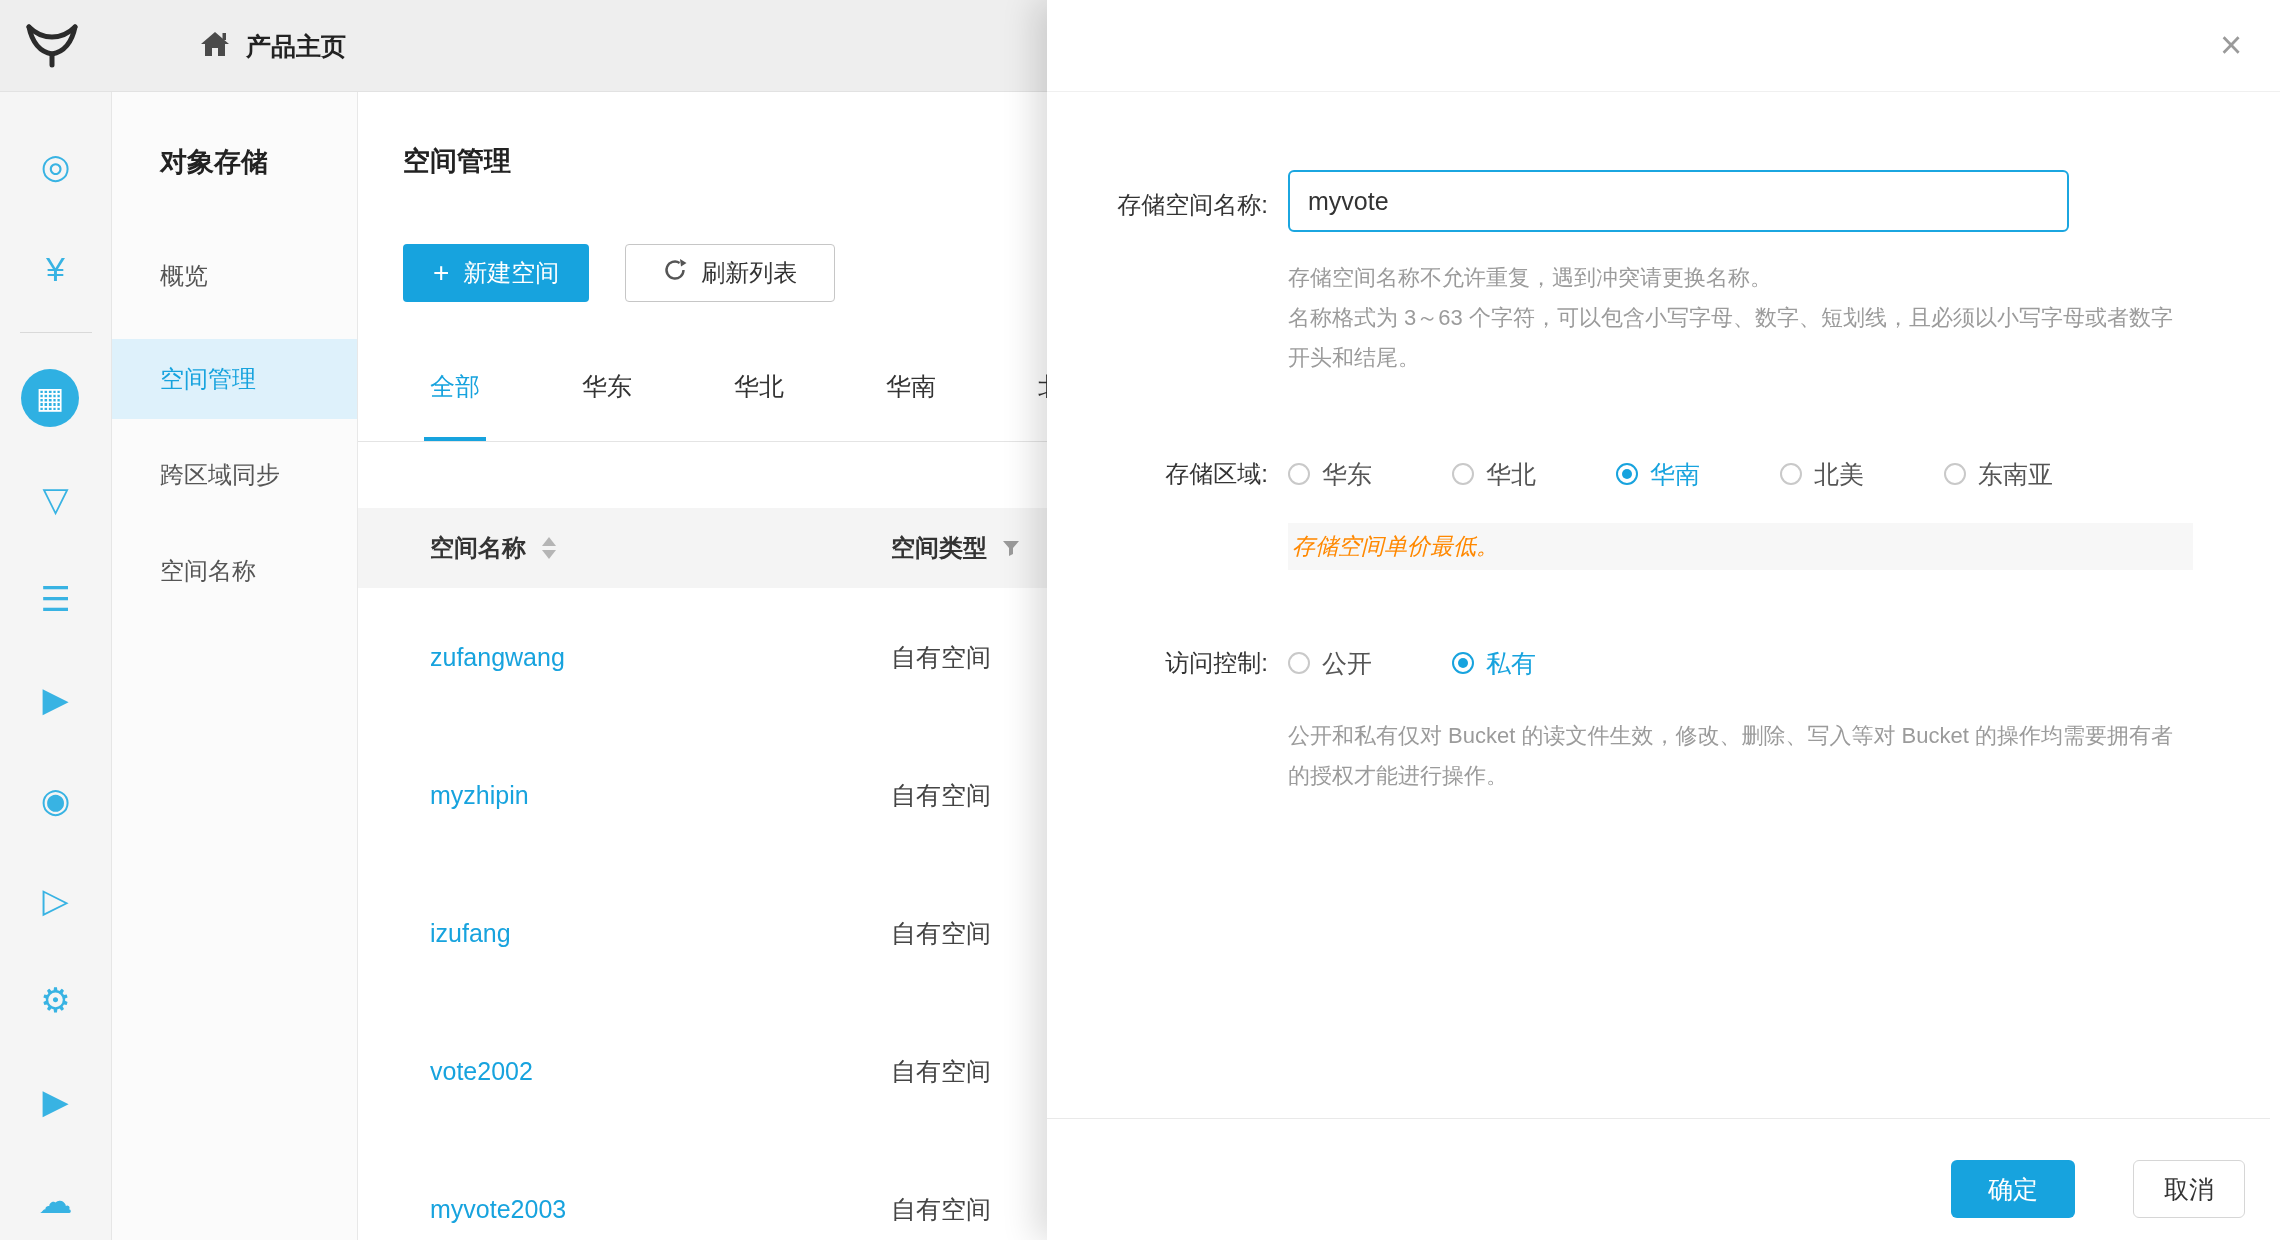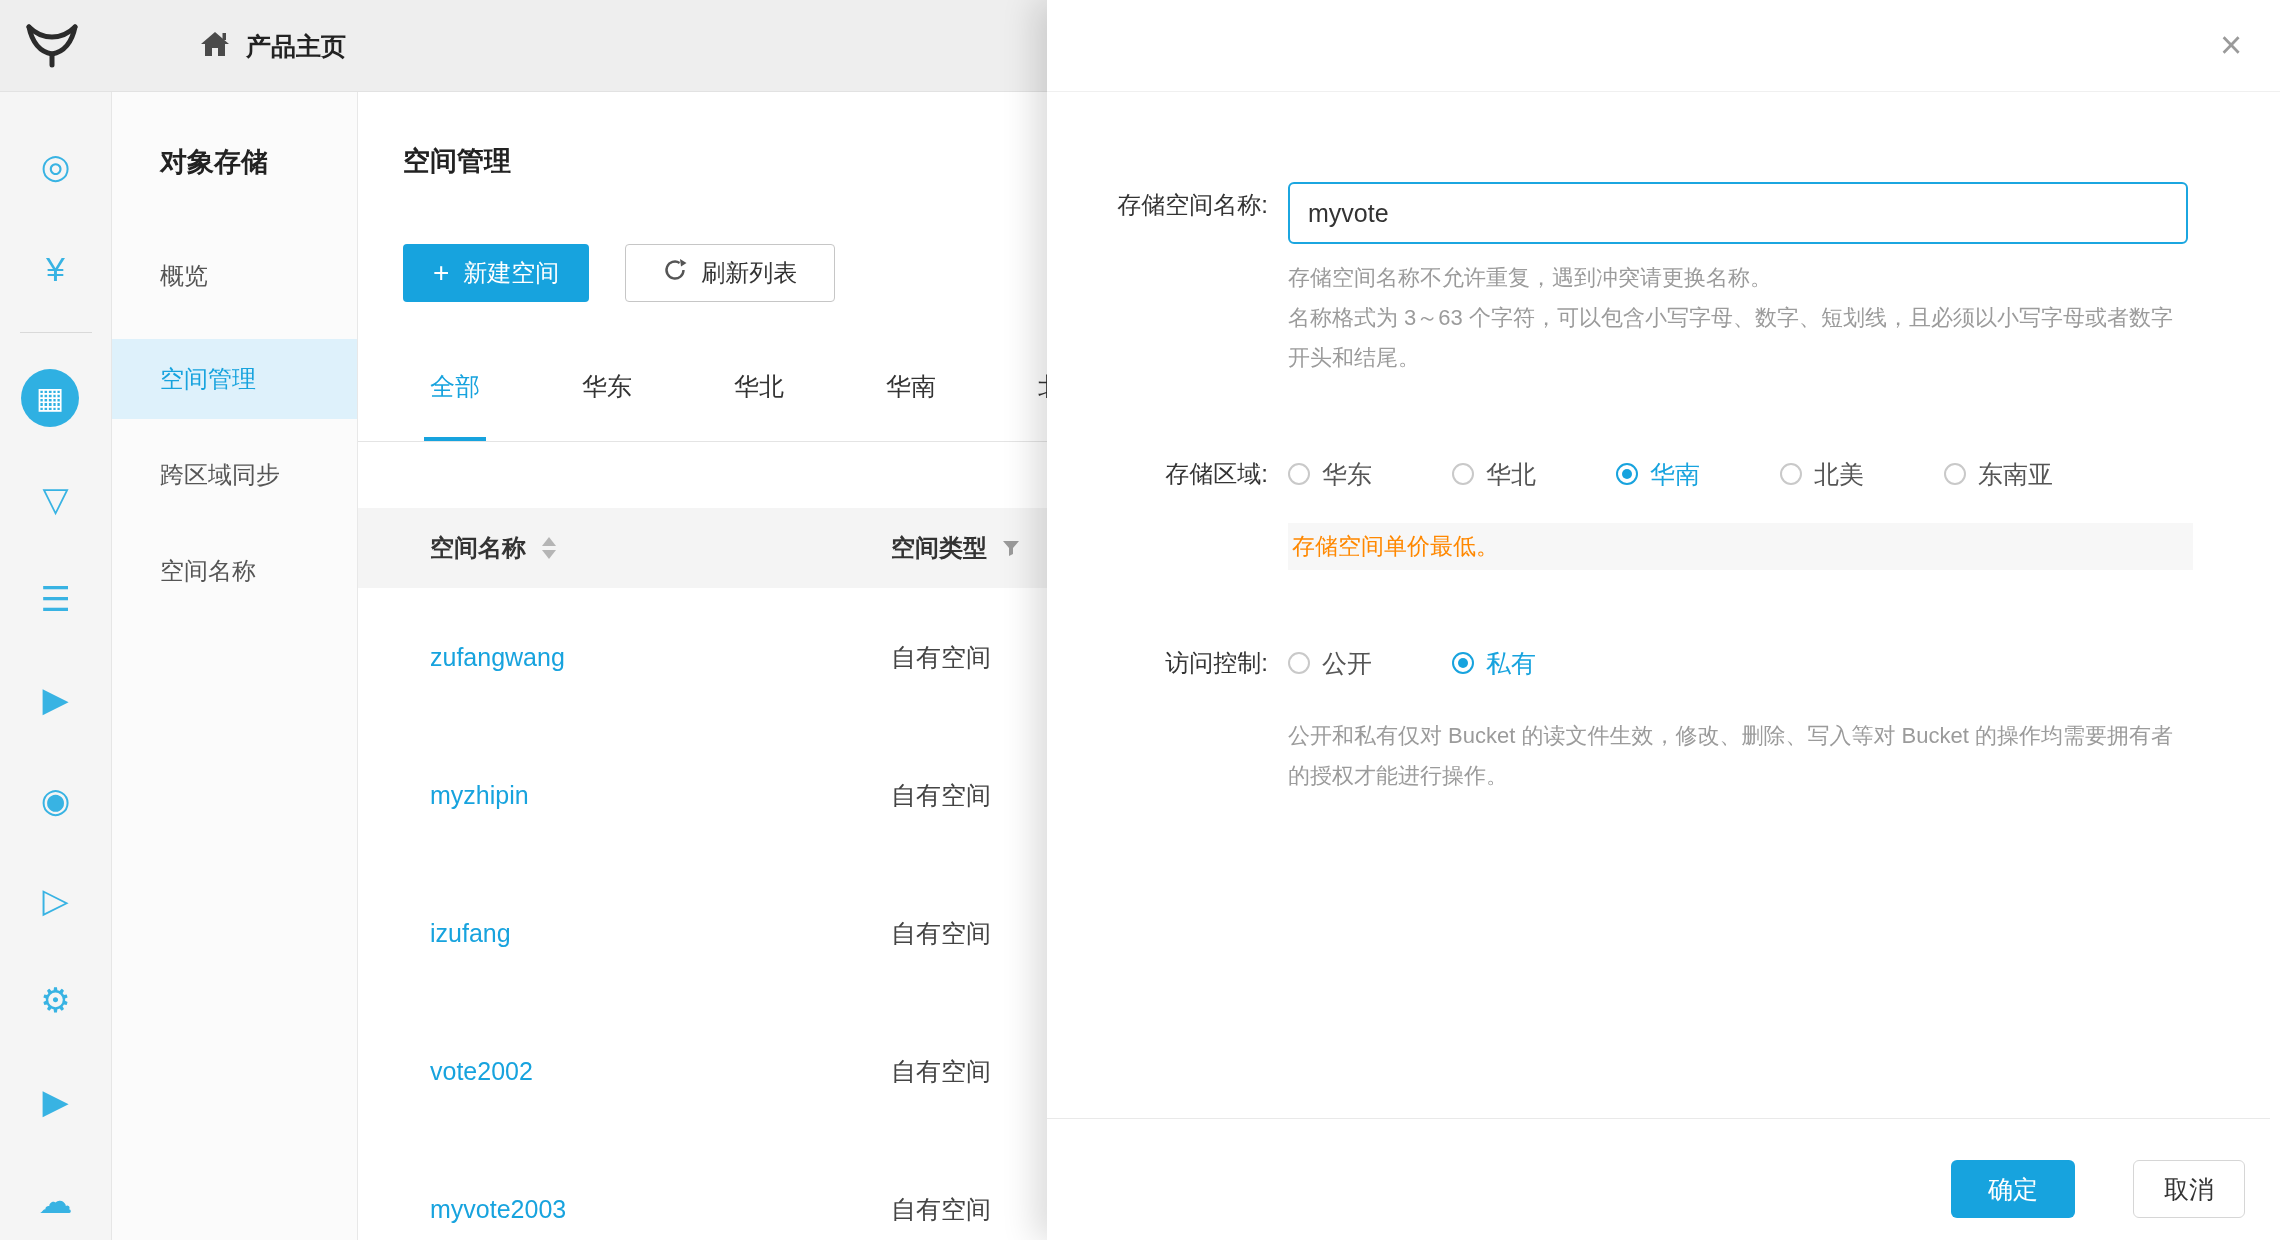--- a/index.html
+++ b/index.html
@@ -52,34 +52,34 @@
 
   
   .drawer { position: absolute; left: 1047px; top: 0; width: 1233px; height: 1240px; background: #fff; box-shadow: -12px 0 32px rgba(0,0,0,0.14); z-index: 10; }
   .drawer-header { position: relative; height: 92px; border-bottom: 1px solid #f0f0f0; }
   .drawer-title { position: absolute; left: 51px; top: 0; height: 92px; line-height: 92px; font-size: 27px; font-weight: bold; color: #222; }
   .drawer-close { position: absolute; left: 1160px; top: 22px; width: 48px; height: 48px; text-align: center; line-height: 46px; font-size: 38px; color: #9a9a9a; cursor: pointer; }
   .form-label { position: absolute; left: 51px; width: 170px; text-align: right; font-size: 24px; color: #333; }
   .lbl-name { top: 174px; height: 62px; line-height: 62px; }
   .lbl-region { top: 450px; height: 48px; line-height: 48px; }
   .lbl-access { top: 639px; height: 48px; line-height: 48px; }
-  .name-input { position: absolute; left: 241px; top: 182px; width: 900px; height: 62px; border: 2px solid #1ba6e0; border-radius: 6px; font-size: 25px; color: #333; padding: 0 18px; outline: none; font-family: inherit; }
+  .name-input { position: absolute; left: 241px; top: 170px; width: 781px; height: 62px; border: 2px solid #1ba6e0; border-radius: 6px; font-size: 25px; color: #333; padding: 0 18px; outline: none; font-family: inherit; }
   .help { position: absolute; left: 241px; width: 905px; font-size: 22px; color: #9b9b9b; line-height: 40px; }
   .help-name { top: 258px; }
   .help-access { top: 716px; }
   .radio-group { position: absolute; left: 241px; height: 48px; display: flex; align-items: center; gap: 80px; }
   .rg-region { top: 450px; }
   .rg-access { top: 639px; }
   .radio-item { display: flex; align-items: center; gap: 12px; cursor: pointer; }
   .radio { width: 22px; height: 22px; border: 2px solid #c9c9c9; border-radius: 50%; background: #fff; position: relative; flex: 0 0 auto; }
   .radio-label { font-size: 25px; color: #555; }
   .radio-item.checked .radio { border-color: #17a3de; }
   .radio-item.checked .radio::after { content: ""; position: absolute; left: 4px; top: 4px; width: 10px; height: 10px; border-radius: 50%; background: #17a3de; }
   .radio-item.checked .radio-label { color: #17a3de; }
-  .note-bar { position: absolute; left: 241px; top: 523px; width: 905px; height: 47px; line-height: 47px; background: #f7f7f7; padding-left: 4px; font-size: 23px; color: #ff8800; }
+  .note-bar { position: absolute; left: 241px; top: 523px; width: 905px; height: 47px; line-height: 47px; background: #f7f7f7; padding-left: 4px; font-size: 23px; color: #ff8800; font-style: italic; }
   .drawer-footer { position: absolute; left: 0; top: 1118px; width: 1223px; height: 122px; border-top: 1px solid #e9e9e9; background: #fff; }
   .btn-confirm { position: absolute; left: 904px; top: 41px; width: 124px; height: 58px; background: #17a3de; color: #fff; border: none; border-radius: 6px; font-size: 25px; cursor: pointer; font-family: inherit; }
   .btn-cancel { position: absolute; left: 1086px; top: 41px; width: 112px; height: 58px; background: #fff; color: #333; border: 1px solid #d6d6d6; border-radius: 6px; font-size: 25px; cursor: pointer; font-family: inherit; }
 </style>
 </head>
 <body>
 
 <div class="screen">
 
   <header class="topbar">

